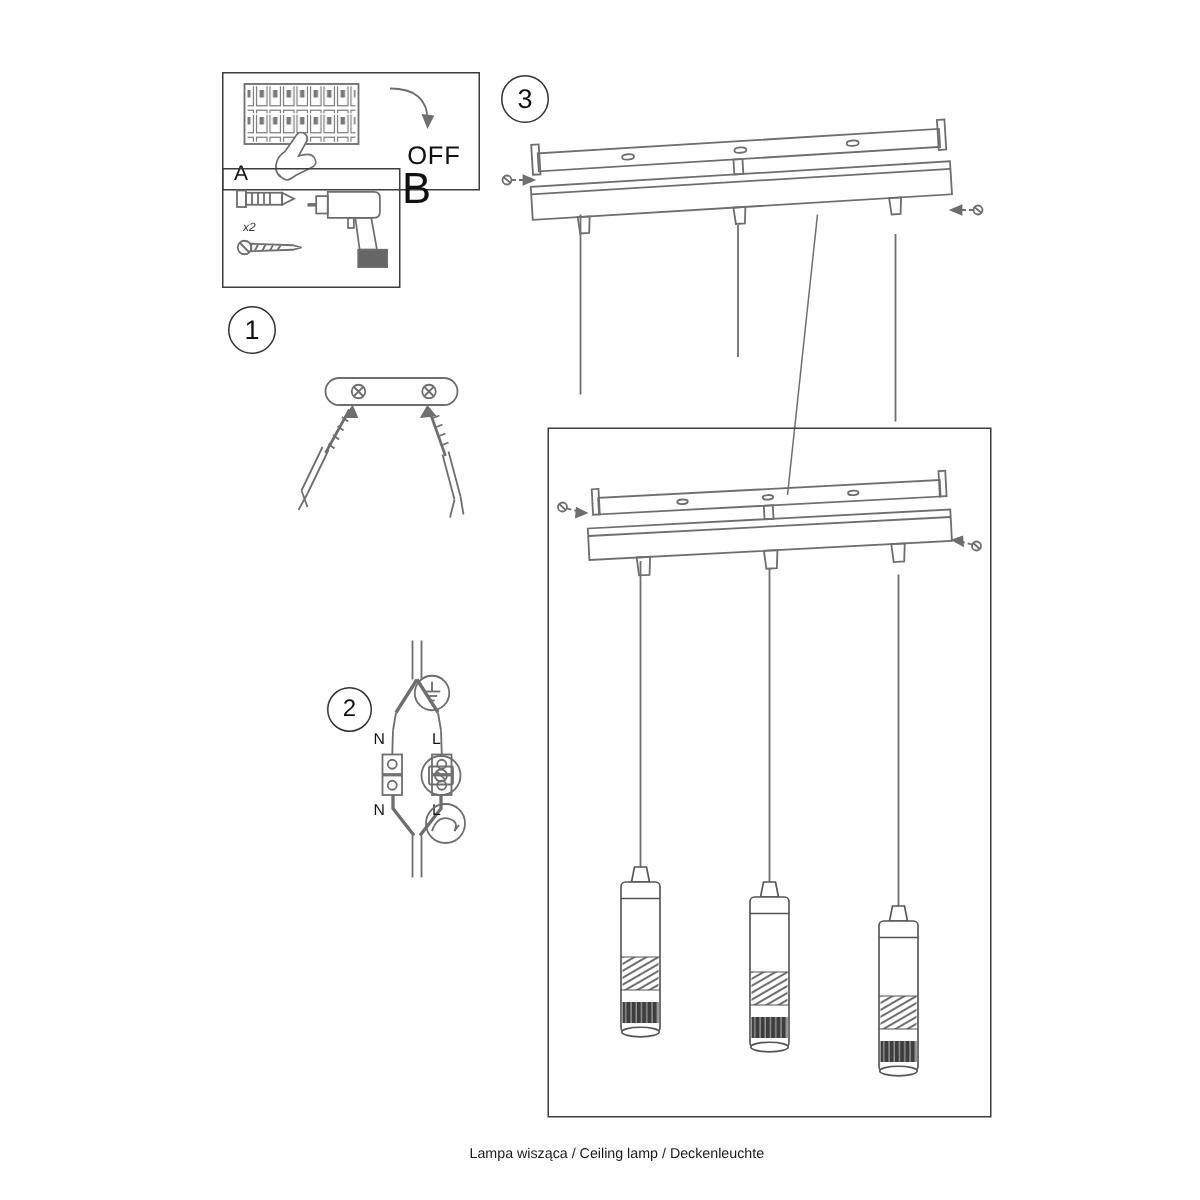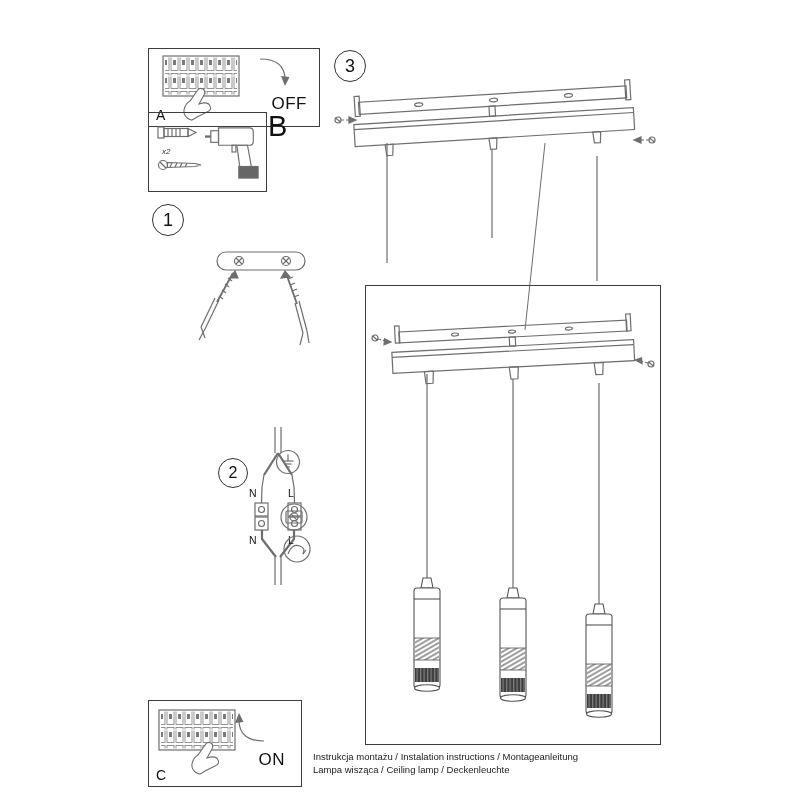--- a/index.html
+++ b/index.html
@@ -260,37 +260,16 @@
         <line x1="61" y1="88" x2="61" y2="292"></line>
         <line x1="147" y1="93" x2="147" y2="302"></line>
         <line x1="233" y1="97" x2="233" y2="318"></line>
       </g>
       <use href="#lampT" transform="translate(61,292)"></use>
       <use href="#lampT" transform="translate(147,302)"></use>
       <use href="#lampT" transform="translate(233,318)"></use>
     </svg>
   </div>
 
-  <div class="box" style="left:148px;top:700px;width:152px;height:85px;">
-    <svg style="left:8px;top:7px;" width="84" height="66" viewBox="0 0 84 66">
-      <defs>
-        <pattern id="bkC" width="9" height="18" patternUnits="userSpaceOnUse">
-          <rect x="1" y="1.5" width="7" height="15" fill="none" stroke="#7a7a7a" stroke-width="0.8"></rect>
-          <rect x="3" y="6" width="3" height="5" fill="#7a7a7a"></rect>
-        </pattern>
-      </defs>
-      <rect x="2" y="2" width="76" height="40" fill="none" stroke="#6e6e6e" stroke-width="1.2"></rect>
-      <rect x="4" y="3.5" width="72" height="18" fill="url(#bkC)"></rect>
-      <rect x="4" y="22.5" width="72" height="18" fill="url(#bkC)"></rect>
-      <path d="M42,66 q-8,-3 -7,-10 q1,-6 6,-9 l7,-10 q2,-4 6,-2 q3,2 1,6 l-5,9 q9,-3 11,2 q2,4 -3,6 l-10,5 q-4,3 -6,3 z" fill="#fff" stroke="#6e6e6e" stroke-width="1.1"></path>
-    </svg>
-    <svg style="right:28px;top:8px;" width="40" height="36" viewBox="0 0 40 36">
-      <path d="M31,32 q-25,0 -25,-21" class="stroke" stroke-width="1.6"></path>
-      <polygon points="6,4 2,14 10.5,13" fill="#6e6e6e"></polygon>
-    </svg>
-    <span class="action-text" style="right:16px;bottom:16px;">ON</span>
-    <span class="corner-label">C</span>
-  </div>
-
-  <div class="footer-line" style="left:313px;top:751px;">Instrukcja montażu / Instalation instructions / Montageanleitung</div>
+
   <div class="footer-line" style="left:313px;top:764px;">Lampa wisząca / Ceiling lamp / Deckenleuchte</div>
 
 </div>
 
 </body></html>

